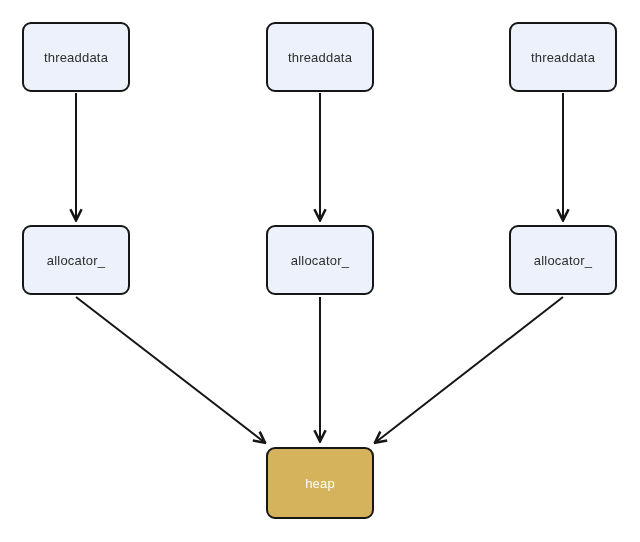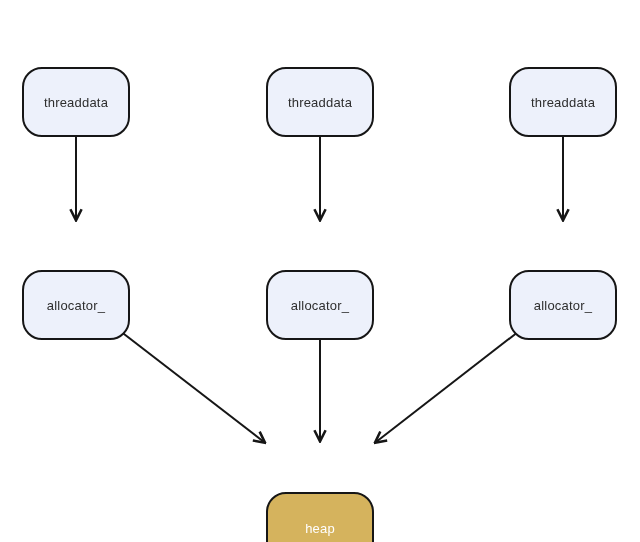--- a/index.html
+++ b/index.html
@@ -21,29 +21,28 @@
     width: 640px;
     height: 542px;
     pointer-events: none;
   }
   .node {
     position: absolute;
     width: 108px;
     height: 70px;
     box-sizing: border-box;
     border: 2px solid var(--node-border, #161616);
-    border-radius: 20px;
+    border-radius: 9px;
     background: var(--node-fill, #edf1fb);
     color: var(--node-text, #2e2e2e);
     display: flex;
     align-items: center;
     justify-content: center;
     font-size: 13px;
     letter-spacing: 0.2px;
-    margin-top: 45px;
   }
   .node.heap {
     background: var(--heap-fill, #d5b35d);
     color: var(--heap-text, #ffffff);
     height: 72px;
   }
   .node-t1 { left: 22px;  top: 22px; }
   .node-t2 { left: 266px; top: 22px; }
   .node-t3 { left: 509px; top: 22px; }
   .node-a1 { left: 22px;  top: 225px; }

